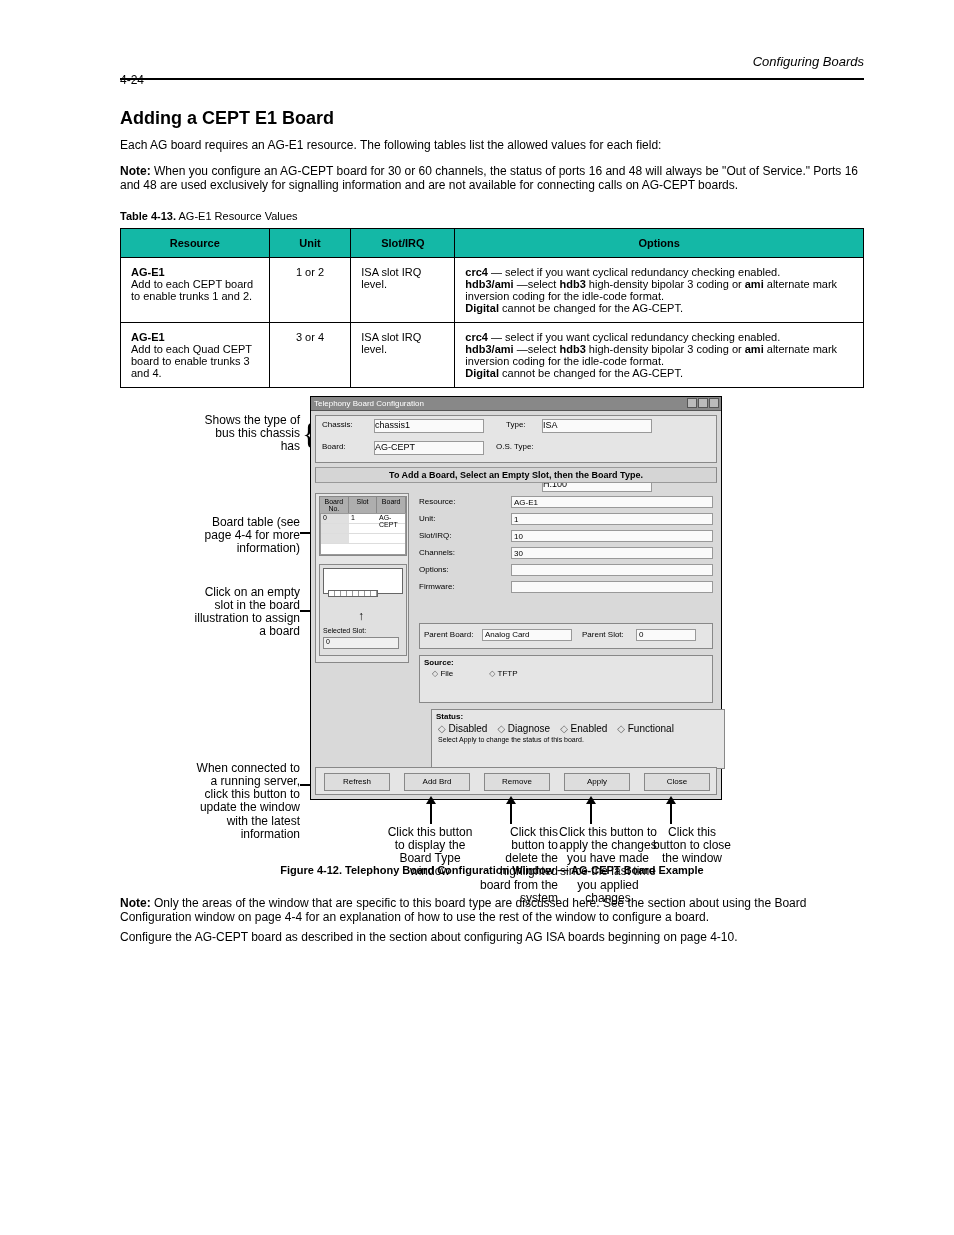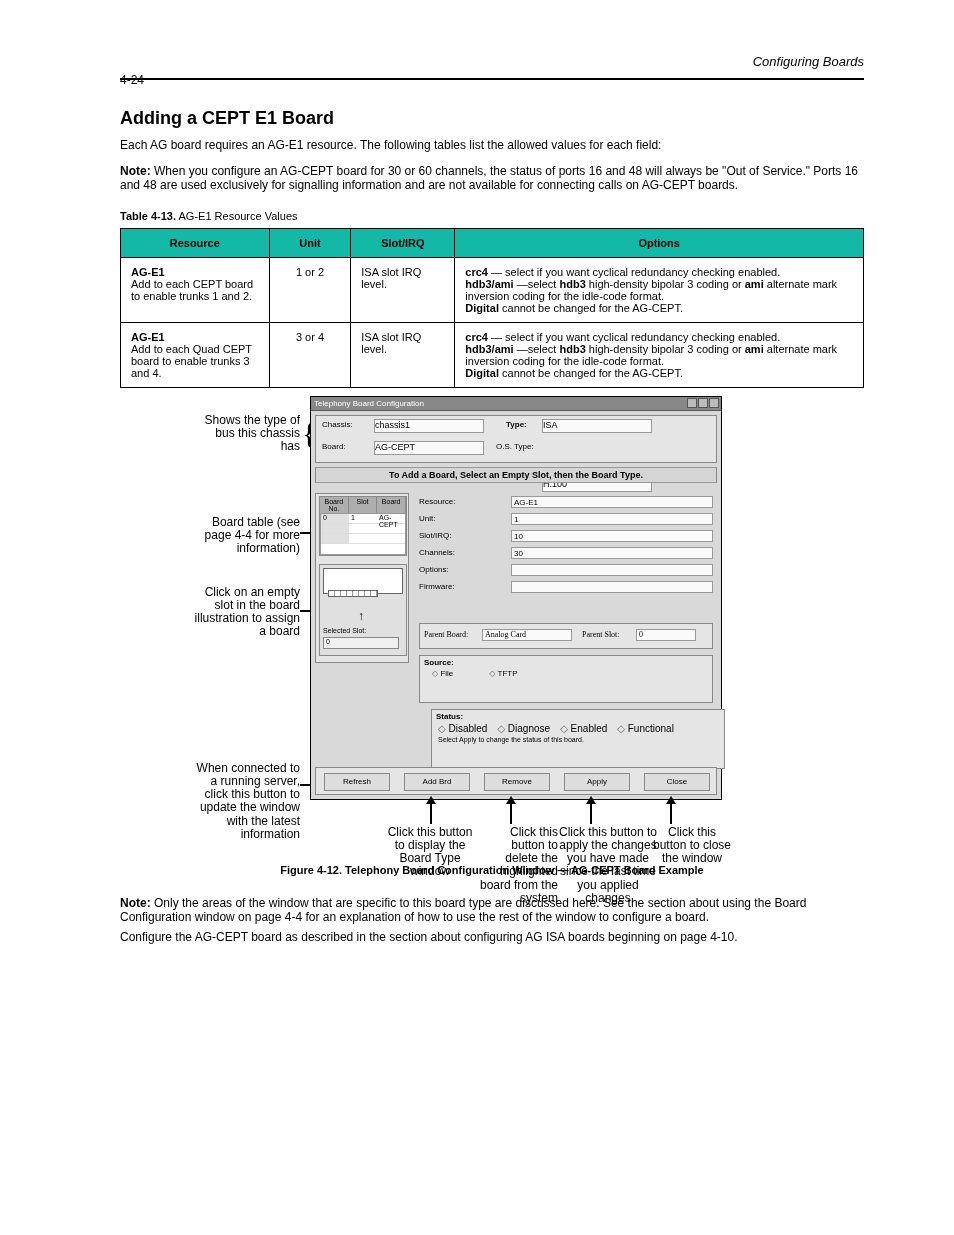--- a/index.html
+++ b/index.html
@@ -51,21 +51,21 @@
   .fig .boardpic .pcb .con i { flex:1; border-right:1px solid #999; }
   .fig .boardpic .arrow { position:absolute; left:38px; top:44px; font-size:12px; }
   .fig .boardpic .sel { position:absolute; left:3px; top:62px; font-size:7px; }
   .fig .boardpic .slot { position:absolute; left:3px; top:72px; width:76px; height:12px; background:#f0f0f0; border:1px solid #888; font-size:7px; padding-left:2px; }
 
   .fig .rfields { position:absolute; left:4px; top:2px; right:4px; }
   .fig .rfields .row { display:flex; height:14px; margin-bottom:3px; align-items:center; }
   .fig .rfields .row .l { width: 92px; font-size:8px; text-align:left; }
   .fig .rfields .row .v { flex:1; height:12px; background:#fafafa; border:1px solid #999; font-size:8px; padding-left:2px; line-height:11px; }
 
-  .fig .parent { left:4px; top:130px; width:294px; height:26px;font-family:Liberation Serif, serif; }
+  .fig .parent { left:4px; top:130px; width:294px; height:26px; }
   .fig .parent .pf { position:absolute; font-size:8px; }
   .fig .parent .pv { position:absolute; background:#fafafa; border:1px solid #999; height:12px; font-size:8px; padding-left:2px; }
 
   .fig .src { left:4px; top:162px; width:294px; height:48px; }
   .fig .src .hd { font-size:8px; font-weight:bold; padding:2px 4px; }
   .fig .src .radios { display:flex; gap:36px; padding-left:12px; font-size:8px; }
   .fig .src .radios span::before { content:"◇ "; color:#666; }
 
   .fig .status { left:16px; top:216px; width:294px; height:60px; }
   .fig .status .hd { font-size:8px; font-weight:bold; padding:2px 4px; }
@@ -154,21 +154,21 @@
         <div class="tbicons">
           <span></span>
           <span></span>
           <span></span>
         </div>
       </div>
 
       <div class="panel info">
         <div class="lbl" style="left:6px; top:4px;">Chassis:</div>
         <div class="val" style="left:58px; top:3px; width:110px;">chassis1</div>
-        <div class="lbl" style="left:190px; top:4px;font-weight:bold;">Type:</div>
+        <div class="lbl" style="left:190px; top:4px;">Type:</div>
         <div class="val" style="left:226px; top:3px; width:110px;">ISA</div>
         <div class="lbl" style="left:6px; top:26px;">Board:</div>
         <div class="val" style="left:58px; top:25px; width:110px;">AG-CEPT</div>
         <div class="lbl" style="left:180px; top:26px;">O.S. Type:</div>
         <div class="val" style="left:226px; top:25px; width:110px;margin-top:37px;">H.100</div>
       </div>
 
       <div class="panel text">To Add a Board, Select an Empty Slot, then the Board Type.</div>
 
       <div class="panel left-col">

